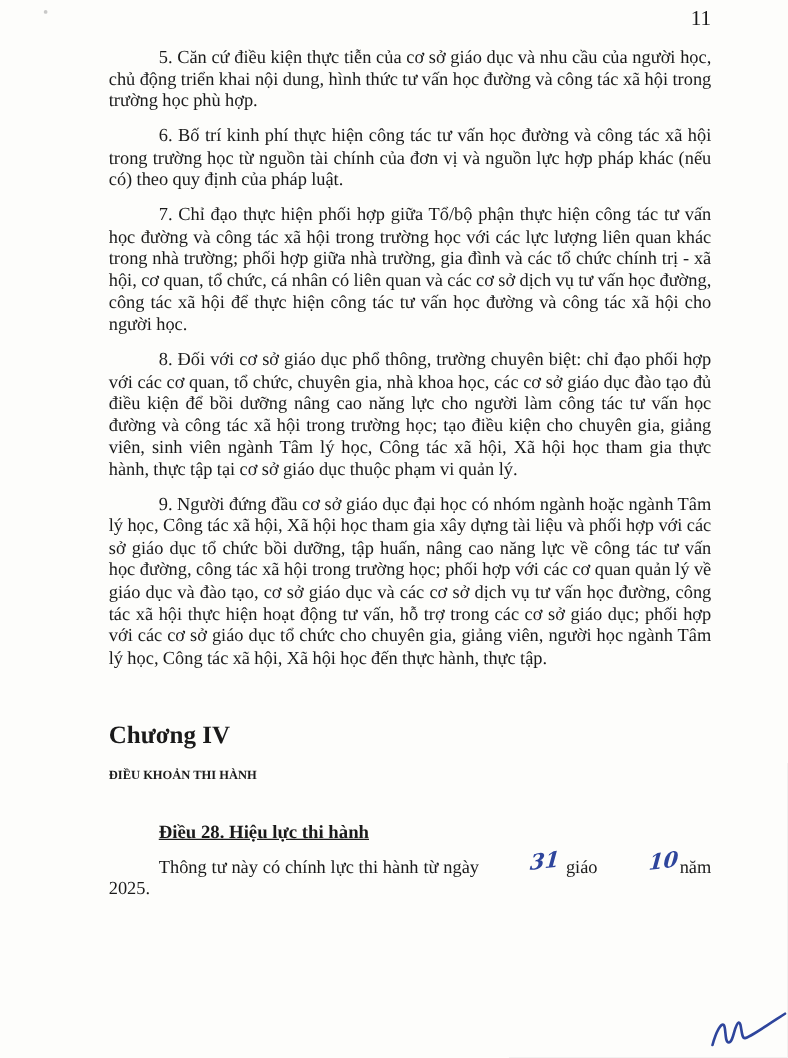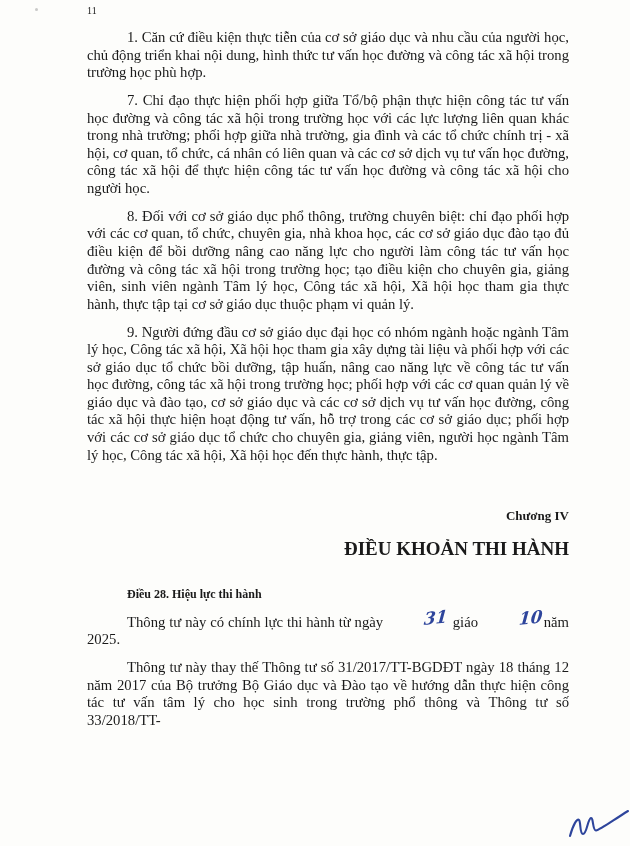--- a/index.html
+++ b/index.html
@@ -14,53 +14,54 @@
   }
   .speck {
     position:absolute; left:35px; top:8px;
     width:3px; height:3px; border-radius:50%;
     background:#8a8a8a; opacity:.45;
   }
   .content {
     position:absolute; left:87px; top:5px; width:482px;
   }
   .page-number {
-    text-align:left;
-    font-size:10px;
+    text-align:right;
+    font-size:17px;
     margin:0 0 13px 0;
   }
   p.para {
     margin:10.5px 0 0 0;
     font-size:14.7px;
     line-height:17.55px;
     text-align:justify;
     word-spacing:-0.2px;
   }
   p.para.first { margin-top:0; }
   p.para.indent { text-indent:40px; }
   .chapter-label {
     margin:43px 0 0 0;
-    text-align:right;
+    text-align:left;
     font-weight:bold;
-    font-size:13px;
+    font-size:20px;
     line-height:18px;
   }
   .chapter-title {
     margin:15px 0 0 0;
-    text-align:right;
+    text-align:left;
     font-weight:bold;
-    font-size:19px;
+    font-size:10px;
     line-height:18px;
   }
   .article-heading {
     margin:27px 0 0 0;
     font-weight:bold;
-    font-size:12px;
+    font-size:15px;
     line-height:18px;
     text-indent:40px;
+    text-decoration:underline;
   }
   .effective-line { margin-top:13px; }
   .closing { margin-top:10px; }
   .ink {
     color:#2e459c;
     font-family:"DejaVu Serif", serif;
     font-style:italic;
     font-weight:bold;
     font-size:17px;
     display:inline-block;
@@ -77,33 +78,33 @@
 <body>
 
 <div class="page">
 
   <div class="speck"></div>
 
   <div class="content">
 
     <div class="page-number">11</div>
 
-    <p class="para indent">1. Căn cứ điều kiện thực tiễn của cơ sở giáo dục và nhu cầu của người học, chủ động triển khai nội dung, hình thức tư vấn học đường và công tác xã hội trong trường học phù hợp.</p>
+    <p class="para indent">5. Căn cứ điều kiện thực tiễn của cơ sở giáo dục và nhu cầu của người học, chủ động triển khai nội dung, hình thức tư vấn học đường và công tác xã hội trong trường học phù hợp.</p>
+    <p class="para indent">6. Bố trí kinh phí thực hiện công tác tư vấn học đường và công tác xã hội trong trường học từ nguồn tài chính của đơn vị và nguồn lực hợp pháp khác (nếu có) theo quy định của pháp luật.</p>
     <p class="para indent">7. Chỉ đạo thực hiện phối hợp giữa Tổ/bộ phận thực hiện công tác tư vấn học đường và công tác xã hội trong trường học với các lực lượng liên quan khác trong nhà trường; phối hợp giữa nhà trường, gia đình và các tổ chức chính trị - xã hội, cơ quan, tổ chức, cá nhân có liên quan và các cơ sở dịch vụ tư vấn học đường, công tác xã hội để thực hiện công tác tư vấn học đường và công tác xã hội cho người học.</p>
     <p class="para indent">8. Đối với cơ sở giáo dục phổ thông, trường chuyên biệt: chỉ đạo phối hợp với các cơ quan, tổ chức, chuyên gia, nhà khoa học, các cơ sở giáo dục đào tạo đủ điều kiện để bồi dưỡng nâng cao năng lực cho người làm công tác tư vấn học đường và công tác xã hội trong trường học; tạo điều kiện cho chuyên gia, giảng viên, sinh viên ngành Tâm lý học, Công tác xã hội, Xã hội học tham gia thực hành, thực tập tại cơ sở giáo dục thuộc phạm vi quản lý.</p>
     <p class="para indent">9. Người đứng đầu cơ sở giáo dục đại học có nhóm ngành hoặc ngành Tâm lý học, Công tác xã hội, Xã hội học tham gia xây dựng tài liệu và phối hợp với các sở giáo dục tổ chức bồi dưỡng, tập huấn, nâng cao năng lực về công tác tư vấn học đường, công tác xã hội trong trường học; phối hợp với các cơ quan quản lý về giáo dục và đào tạo, cơ sở giáo dục và các cơ sở dịch vụ tư vấn học đường, công tác xã hội thực hiện hoạt động tư vấn, hỗ trợ trong các cơ sở giáo dục; phối hợp với các cơ sở giáo dục tổ chức cho chuyên gia, giảng viên, người học ngành Tâm lý học, Công tác xã hội, Xã hội học đến thực hành, thực tập.</p>
 
     <div class="chapter-label">Chương IV</div>
     <div class="chapter-title">ĐIỀU KHOẢN THI HÀNH</div>
 
     <div class="article-heading">Điều 28. Hiệu lực thi hành</div>
 
     <p class="para indent effective-line"><span>Thông tư này có chính lực thi hành từ ngày</span><span class="ink">31</span> <span>giáo</span><span class="ink">10</span><span>năm 2025.</span></p>
 
-    <p class="para indent closing">Thông tư này thay thế Thông tư số 31/2017/TT-BGDĐT ngày 18 tháng 12 năm 2017 của Bộ trưởng Bộ Giáo dục và Đào tạo về hướng dẫn thực hiện công tác tư vấn tâm lý cho học sinh trong trường phổ thông và Thông tư số 33/2018/TT-</p>
 
   </div>
 
   <svg class="sig-mark" width="66" height="36" viewBox="0 0 66 36">
     <path d="M4,30 C7,19 11,12 13,14 C15,16 13.5,28 17,28 C21,28 21.5,13 25,12 C27.5,11.5 26.5,25 30,24.5 C34,24 46,15 62,5" fill="none" stroke="#2e459c" stroke-width="2.1" stroke-linecap="round" stroke-linejoin="round"></path>
   </svg>
 
 </div>
 
 </body></html>

